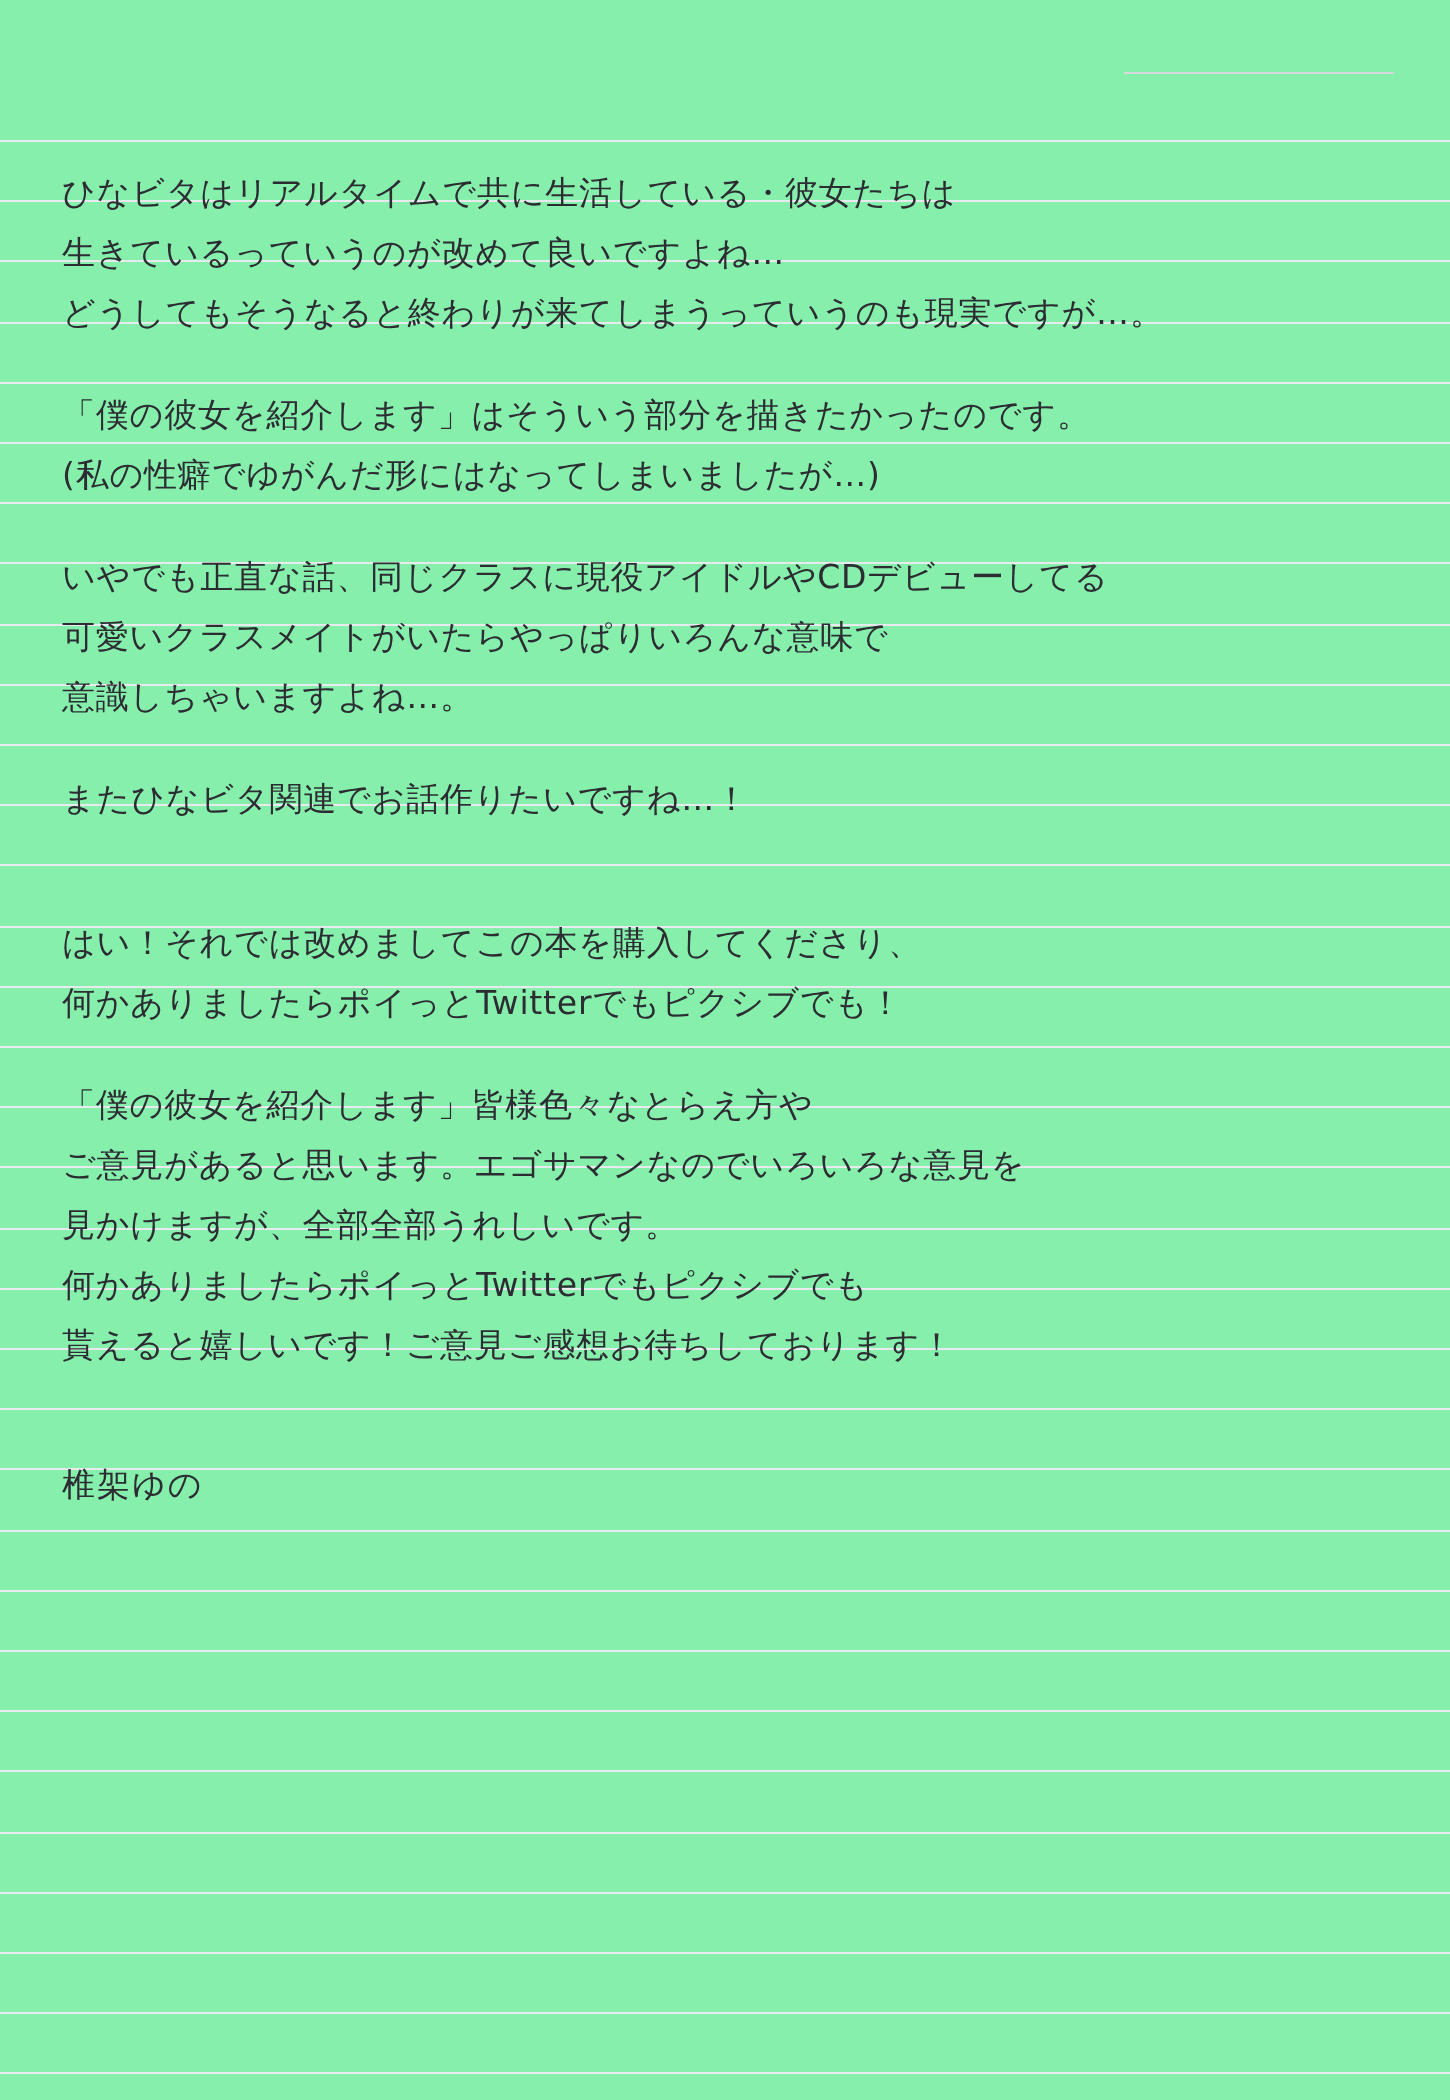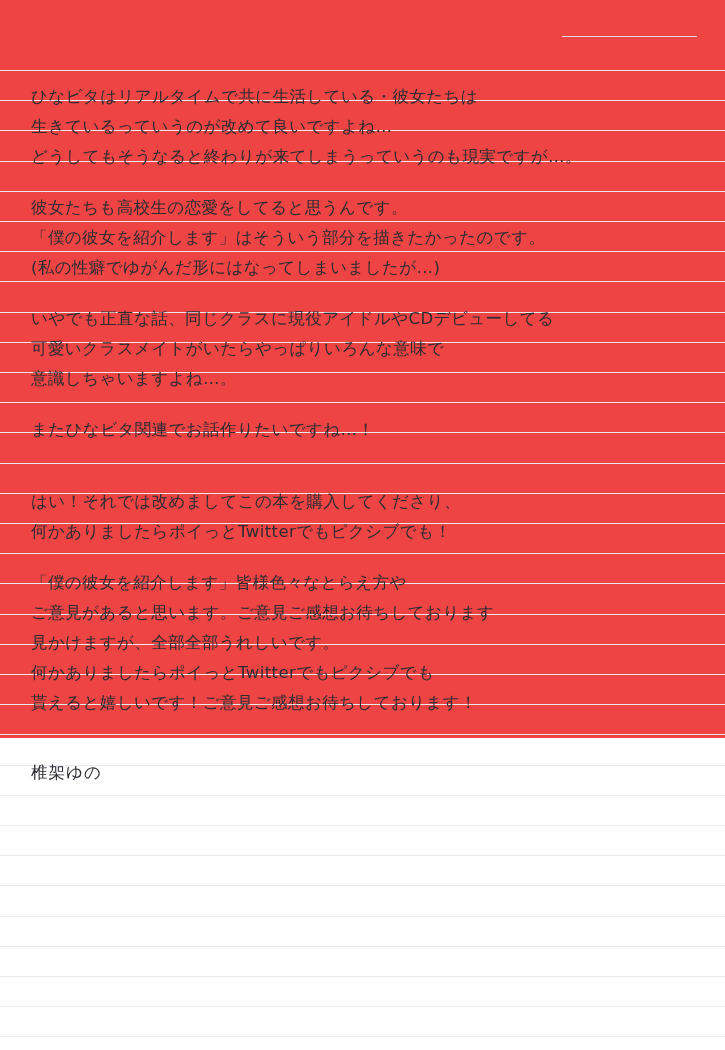--- a/index.html
+++ b/index.html
@@ -10,22 +10,22 @@
   body {
     width: 725px;
     height: 1050px;
     overflow: hidden;
     font-family: "DejaVu Sans", sans-serif;
   }
 
   .page {
     position: relative;
     width: 725px;
-    height: 738px;
-    background: #ef4444;
+    height: 1050px;
+    background: #86efac;
     box-sizing: border-box;
   }
 
   
   .rules {
     position: absolute;
     left: 0;
     top: 0;
     width: 725px;
     height: 1050px;
@@ -125,21 +125,20 @@
 
   <div class="content">
 
     <div class="para">
       <div class="line">ひなビタはリアルタイムで共に生活している・彼女たちは</div>
       <div class="line">生きているっていうのが改めて良いですよね…</div>
       <div class="line">どうしてもそうなると終わりが来てしまうっていうのも現実ですが…。</div>
     </div>
 
     <div class="para">
-      <div class="line">彼女たちも高校生の恋愛をしてると思うんです。</div>
       <div class="line">「僕の彼女を紹介します」はそういう部分を描きたかったのです。</div>
       <div class="line">(私の性癖でゆがんだ形にはなってしまいましたが…)</div>
     </div>
 
     <div class="para">
       <div class="line">いやでも正直な話、同じクラスに現役アイドルやCDデビューしてる</div>
       <div class="line">可愛いクラスメイトがいたらやっぱりいろんな意味で</div>
       <div class="line">意識しちゃいますよね…。</div>
     </div>
 
@@ -150,21 +149,21 @@
 
     <div class="spacer-para"></div>
 
     <div class="para">
       <div class="line">はい！それでは改めましてこの本を購入してくださり、</div>
       <div class="line">何かありましたらポイっとTwitterでもピクシブでも！</div>
     </div>
 
     <div class="para">
       <div class="line">「僕の彼女を紹介します」皆様色々なとらえ方や</div>
-      <div class="line">ご意見があると思います。ご意見ご感想お待ちしております</div>
+      <div class="line">ご意見があると思います。エゴサマンなのでいろいろな意見を</div>
       <div class="line">見かけますが、全部全部うれしいです。</div>
       <div class="line">何かありましたらポイっとTwitterでもピクシブでも</div>
       <div class="line">貰えると嬉しいです！ご意見ご感想お待ちしております！</div>
     </div>
 
     <div class="para signature">
       <div class="line">椎架ゆの</div>
     </div>
 
   </div>

